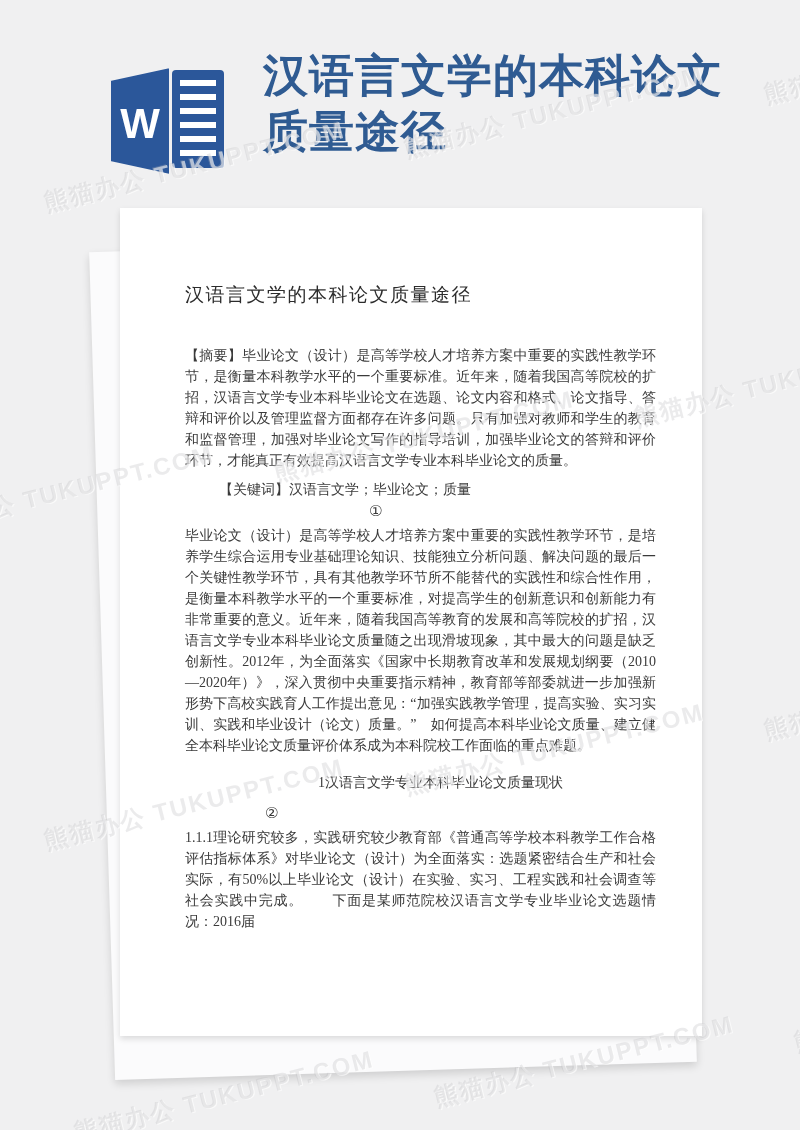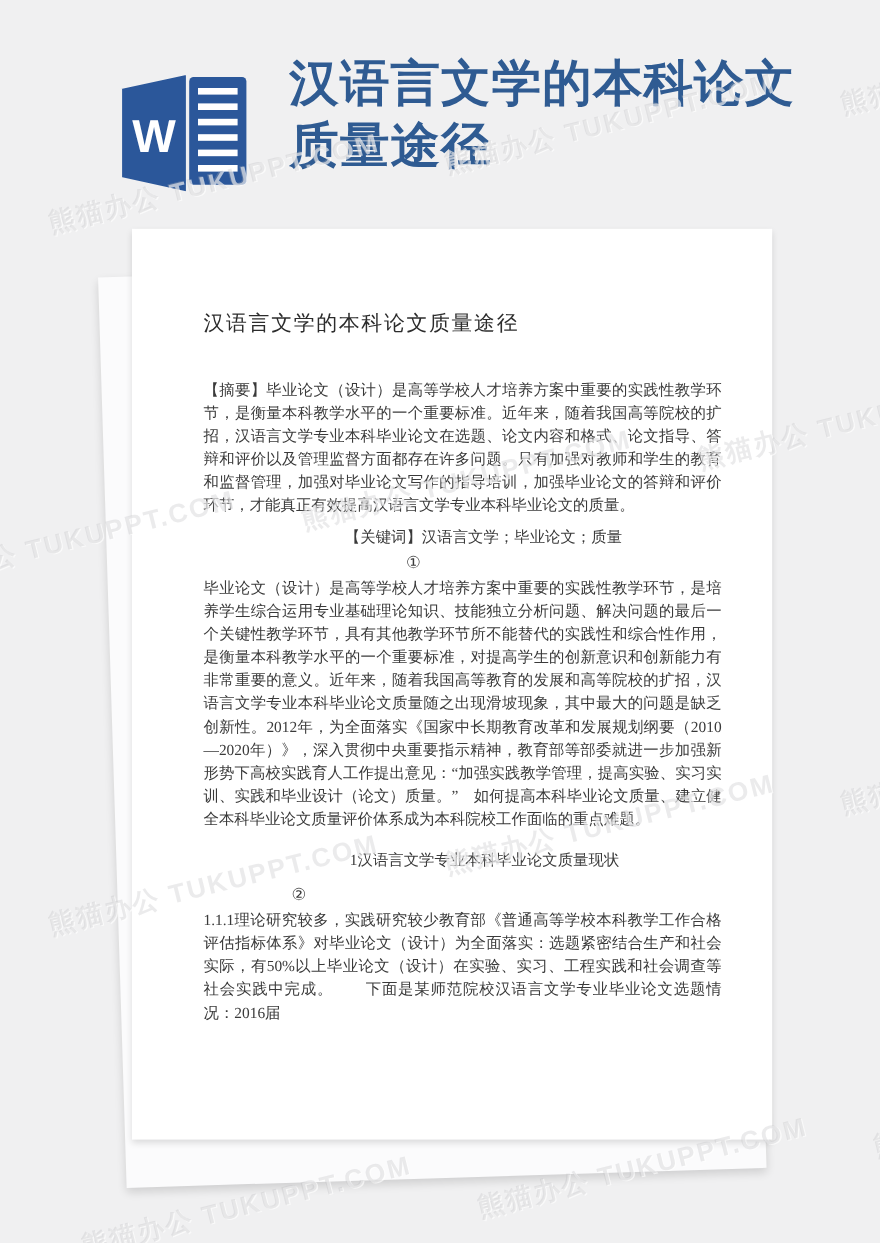--- a/index.html
+++ b/index.html
@@ -50,21 +50,20 @@
     letter-spacing:1.5px;
     margin:0 0 38px 0;
   }
   .blk.para{
     text-align:justify;
     margin:0 4px 8px 0;
   }
   .blk.keywords{
     padding-left:34px;
     margin:4px 0 0 0;
-    text-align:center;
   }
   .blk.heading{
     padding-left:36px;
     margin:16px 0 10px 0;
     text-align:center;
   }
   .blk.circle1,.blk.circle2{
     font-family:"DejaVu Sans","Liberation Sans",sans-serif;
     font-size:15px;
     margin:1px 0 3px 0;

